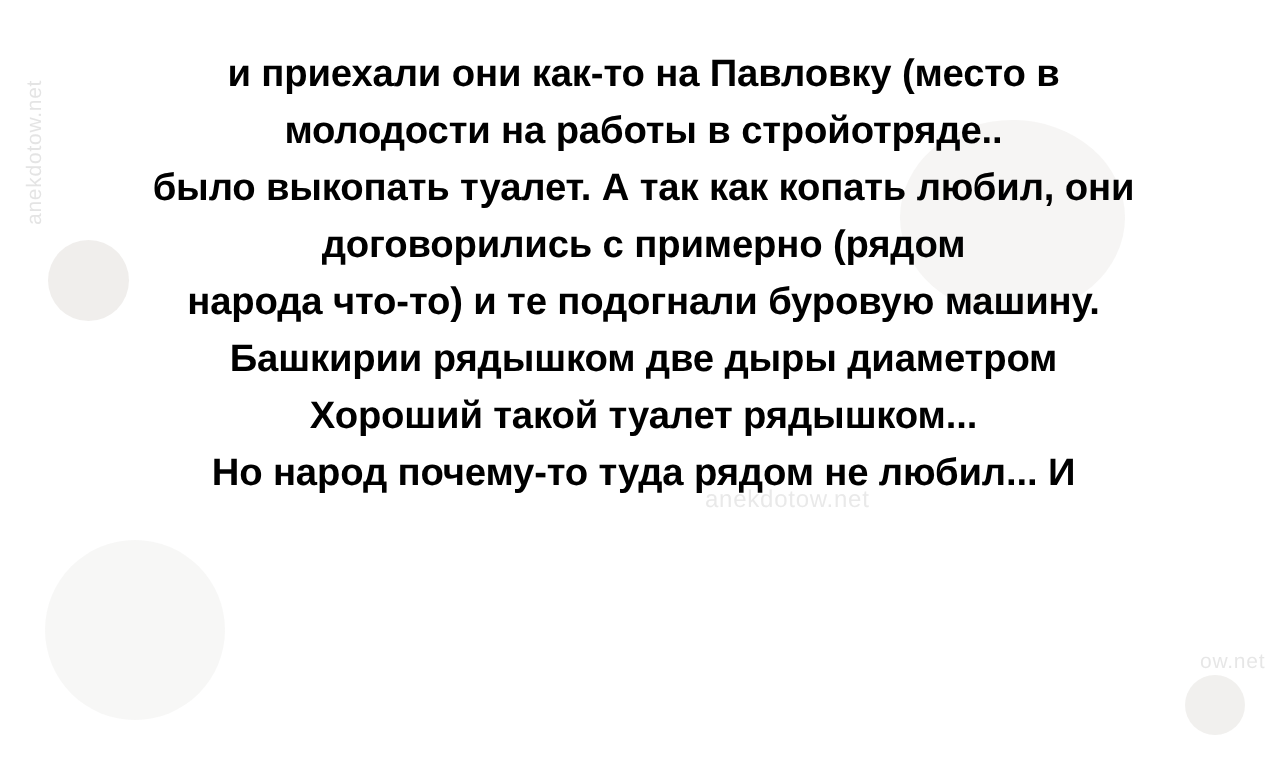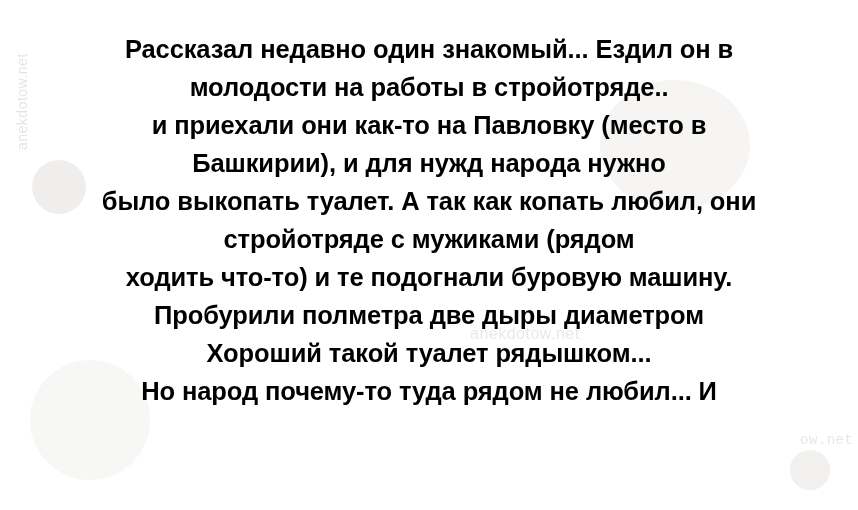--- a/index.html
+++ b/index.html
@@ -43,21 +43,20 @@
     left: 470px;
     top: 325px;
     font-size: 16px;
     opacity: 0.45;
   }
   .wm-right {
     left: 800px;
     top: 432px;
     font-size: 14px;
     opacity: 0.5;
-    font-family: Liberation Mono, monospace;
   }
   .wm-blob {
     position: absolute;
     border-radius: 50%;
     background: #e6e3e0;
     opacity: 0.6;
     pointer-events: none;
   }
   .blob1 { left: 32px; top: 160px; width: 54px; height: 54px; }
   .blob2 { left: 600px; top: 80px; width: 150px; height: 130px; opacity: 0.35; }
@@ -88,25 +87,23 @@
   <div class="wm-blob blob1"></div>
   <div class="wm-blob blob2"></div>
   <div class="wm-blob blob3"></div>
   <div class="wm-blob blob4"></div>
 
   <div class="watermark wm-left">anekdotow.net</div>
   <div class="watermark wm-mid">anekdotow.net</div>
   <div class="watermark wm-right">ow.net</div>
 
   <div class="joke-text">
-    <span class="line">Рассказал недавно один знакомый... Ездил он в</span>
+    <span class="line">и приехали они как-то на Павловку (место в</span>
     <span class="line">молодости на работы в стройотряде..</span>
-    <span class="line">и приехали они как-то на Павловку (место в</span>
-    <span class="line">Башкирии), и для нужд народа нужно</span>
     <span class="line">было выкопать туалет. А так как копать любил, они</span>
-    <span class="line">стройотряде с мужиками (рядом</span>
-    <span class="line">ходить что-то) и те подогнали буровую машину.</span>
-    <span class="line">Пробурили полметра две дыры диаметром</span>
+    <span class="line">договорились с примерно (рядом</span>
+    <span class="line">народа что-то) и те подогнали буровую машину.</span>
+    <span class="line">Башкирии рядышком две дыры диаметром</span>
     <span class="line">Хороший такой туалет рядышком...</span>
     <span class="line">Но народ почему-то туда рядом не любил... И</span>
   </div>
 
 </div>
 
 </body></html>

